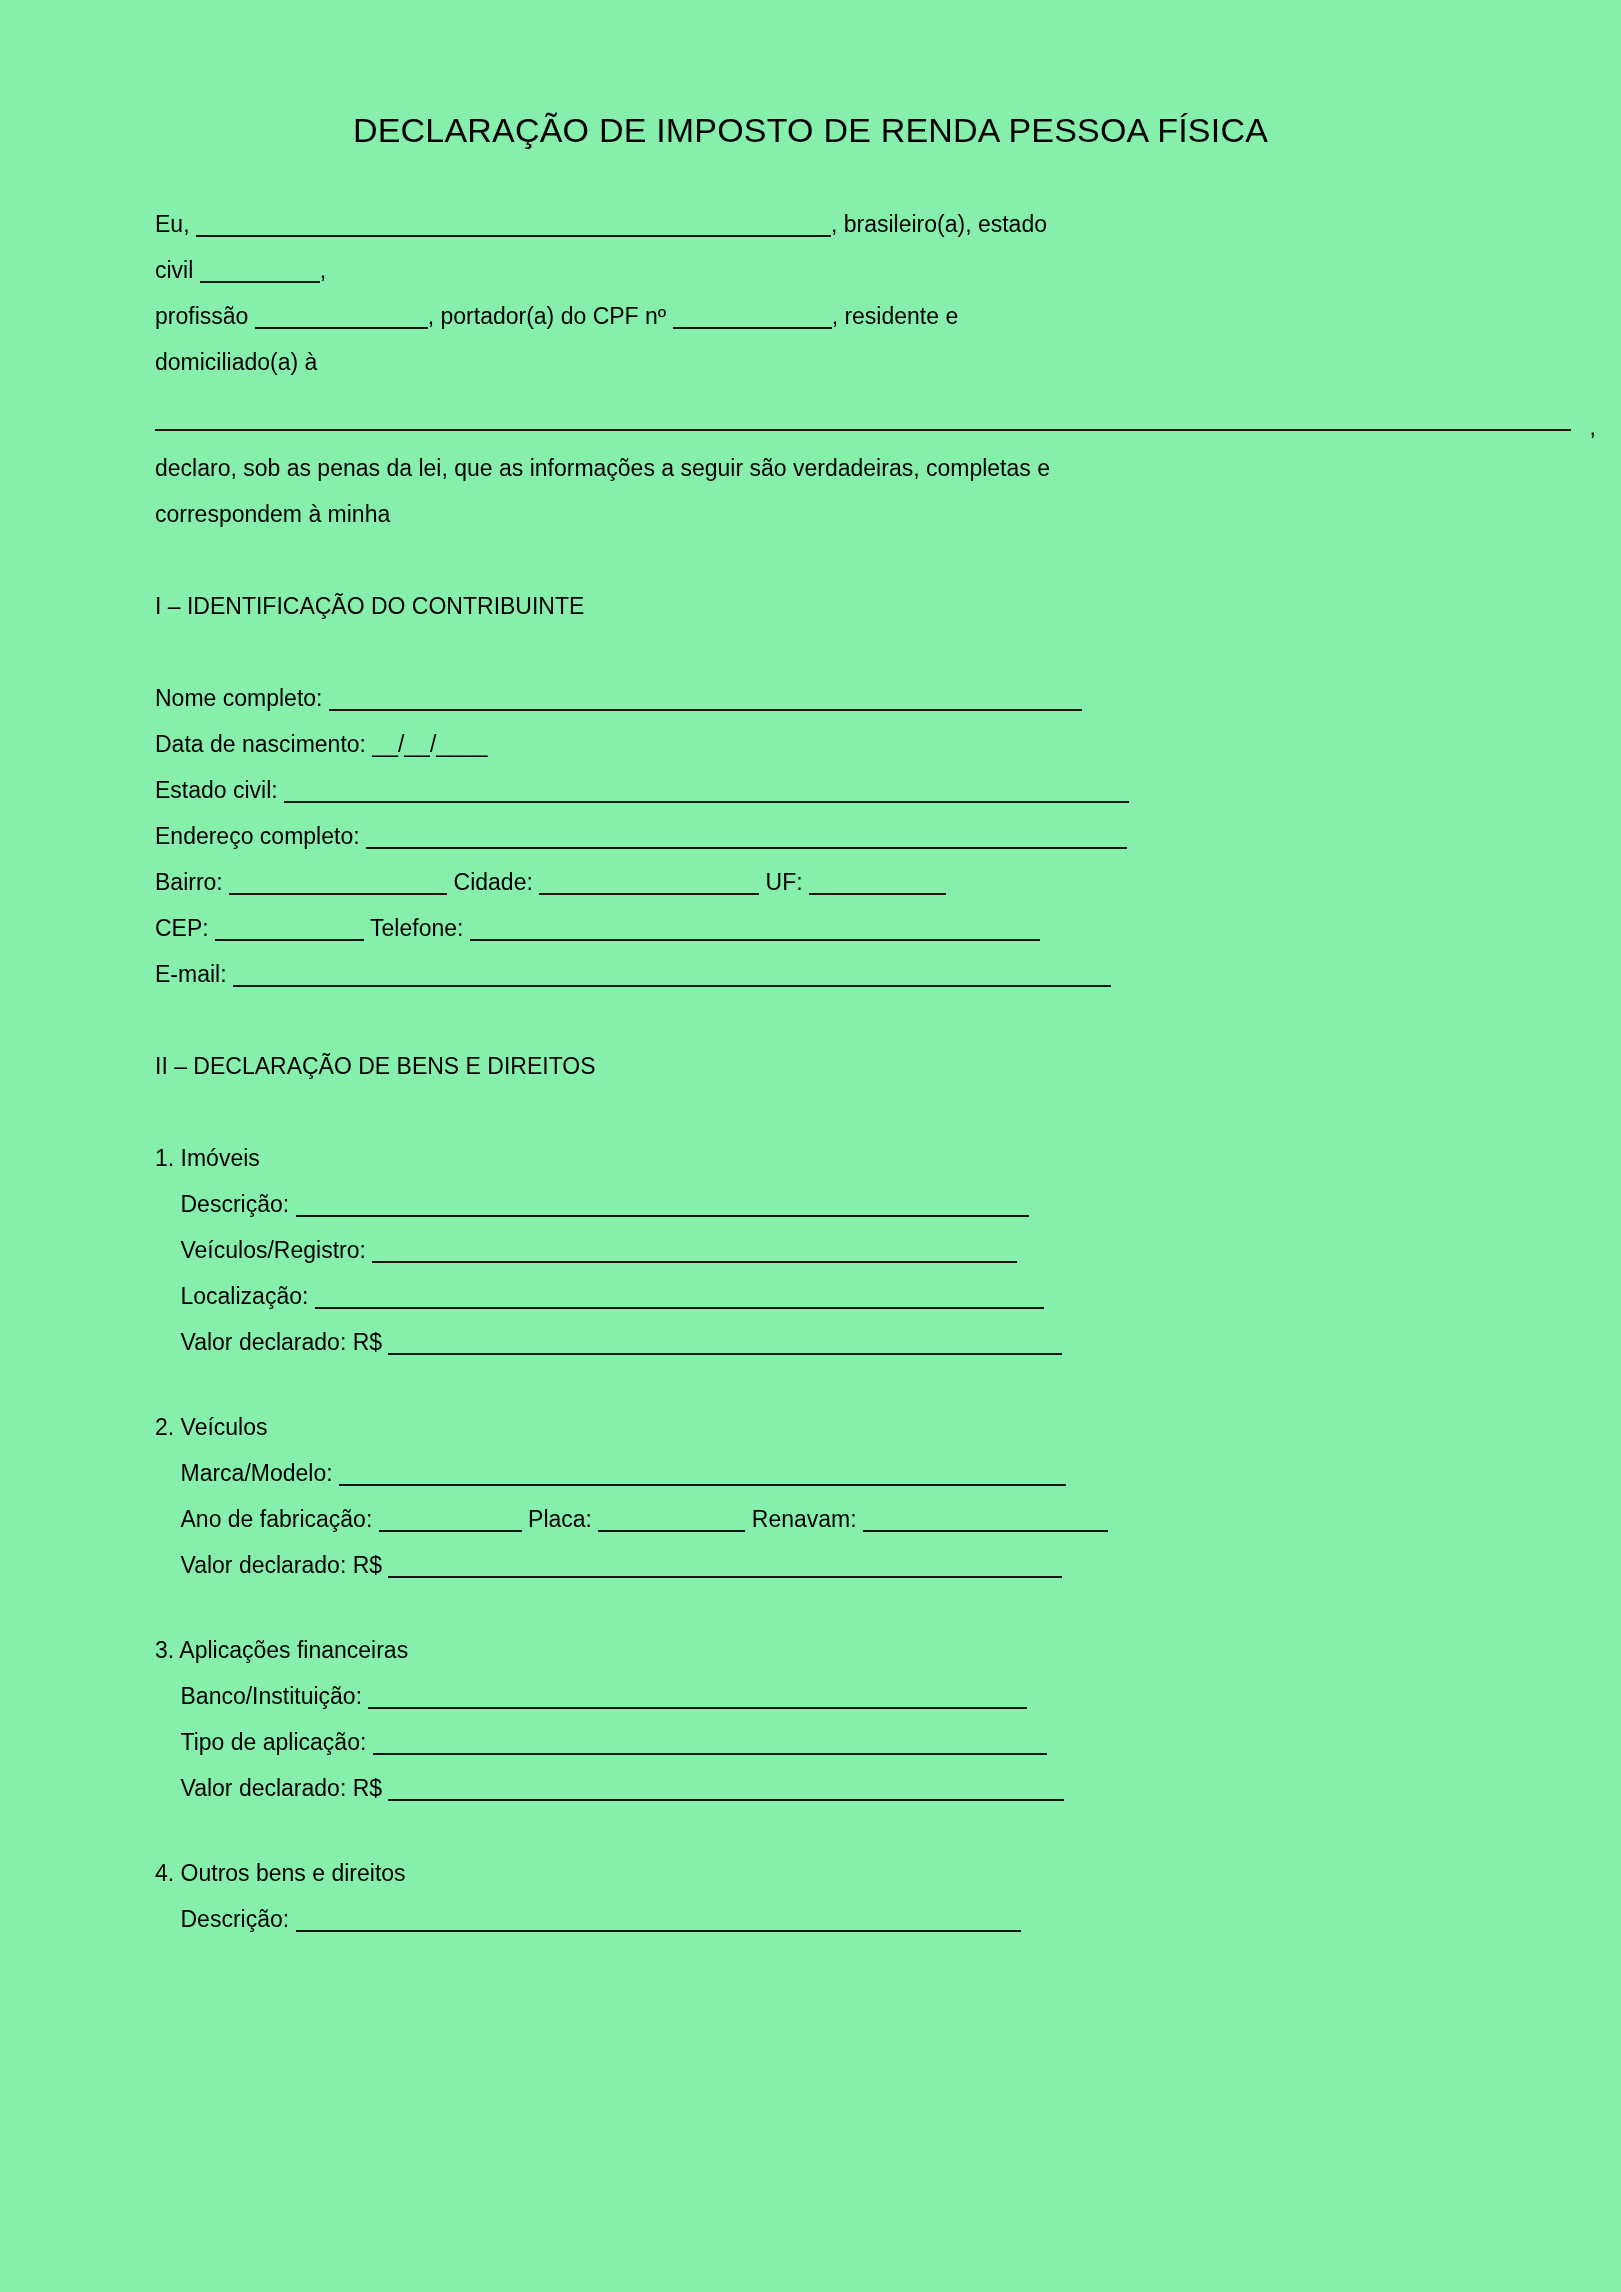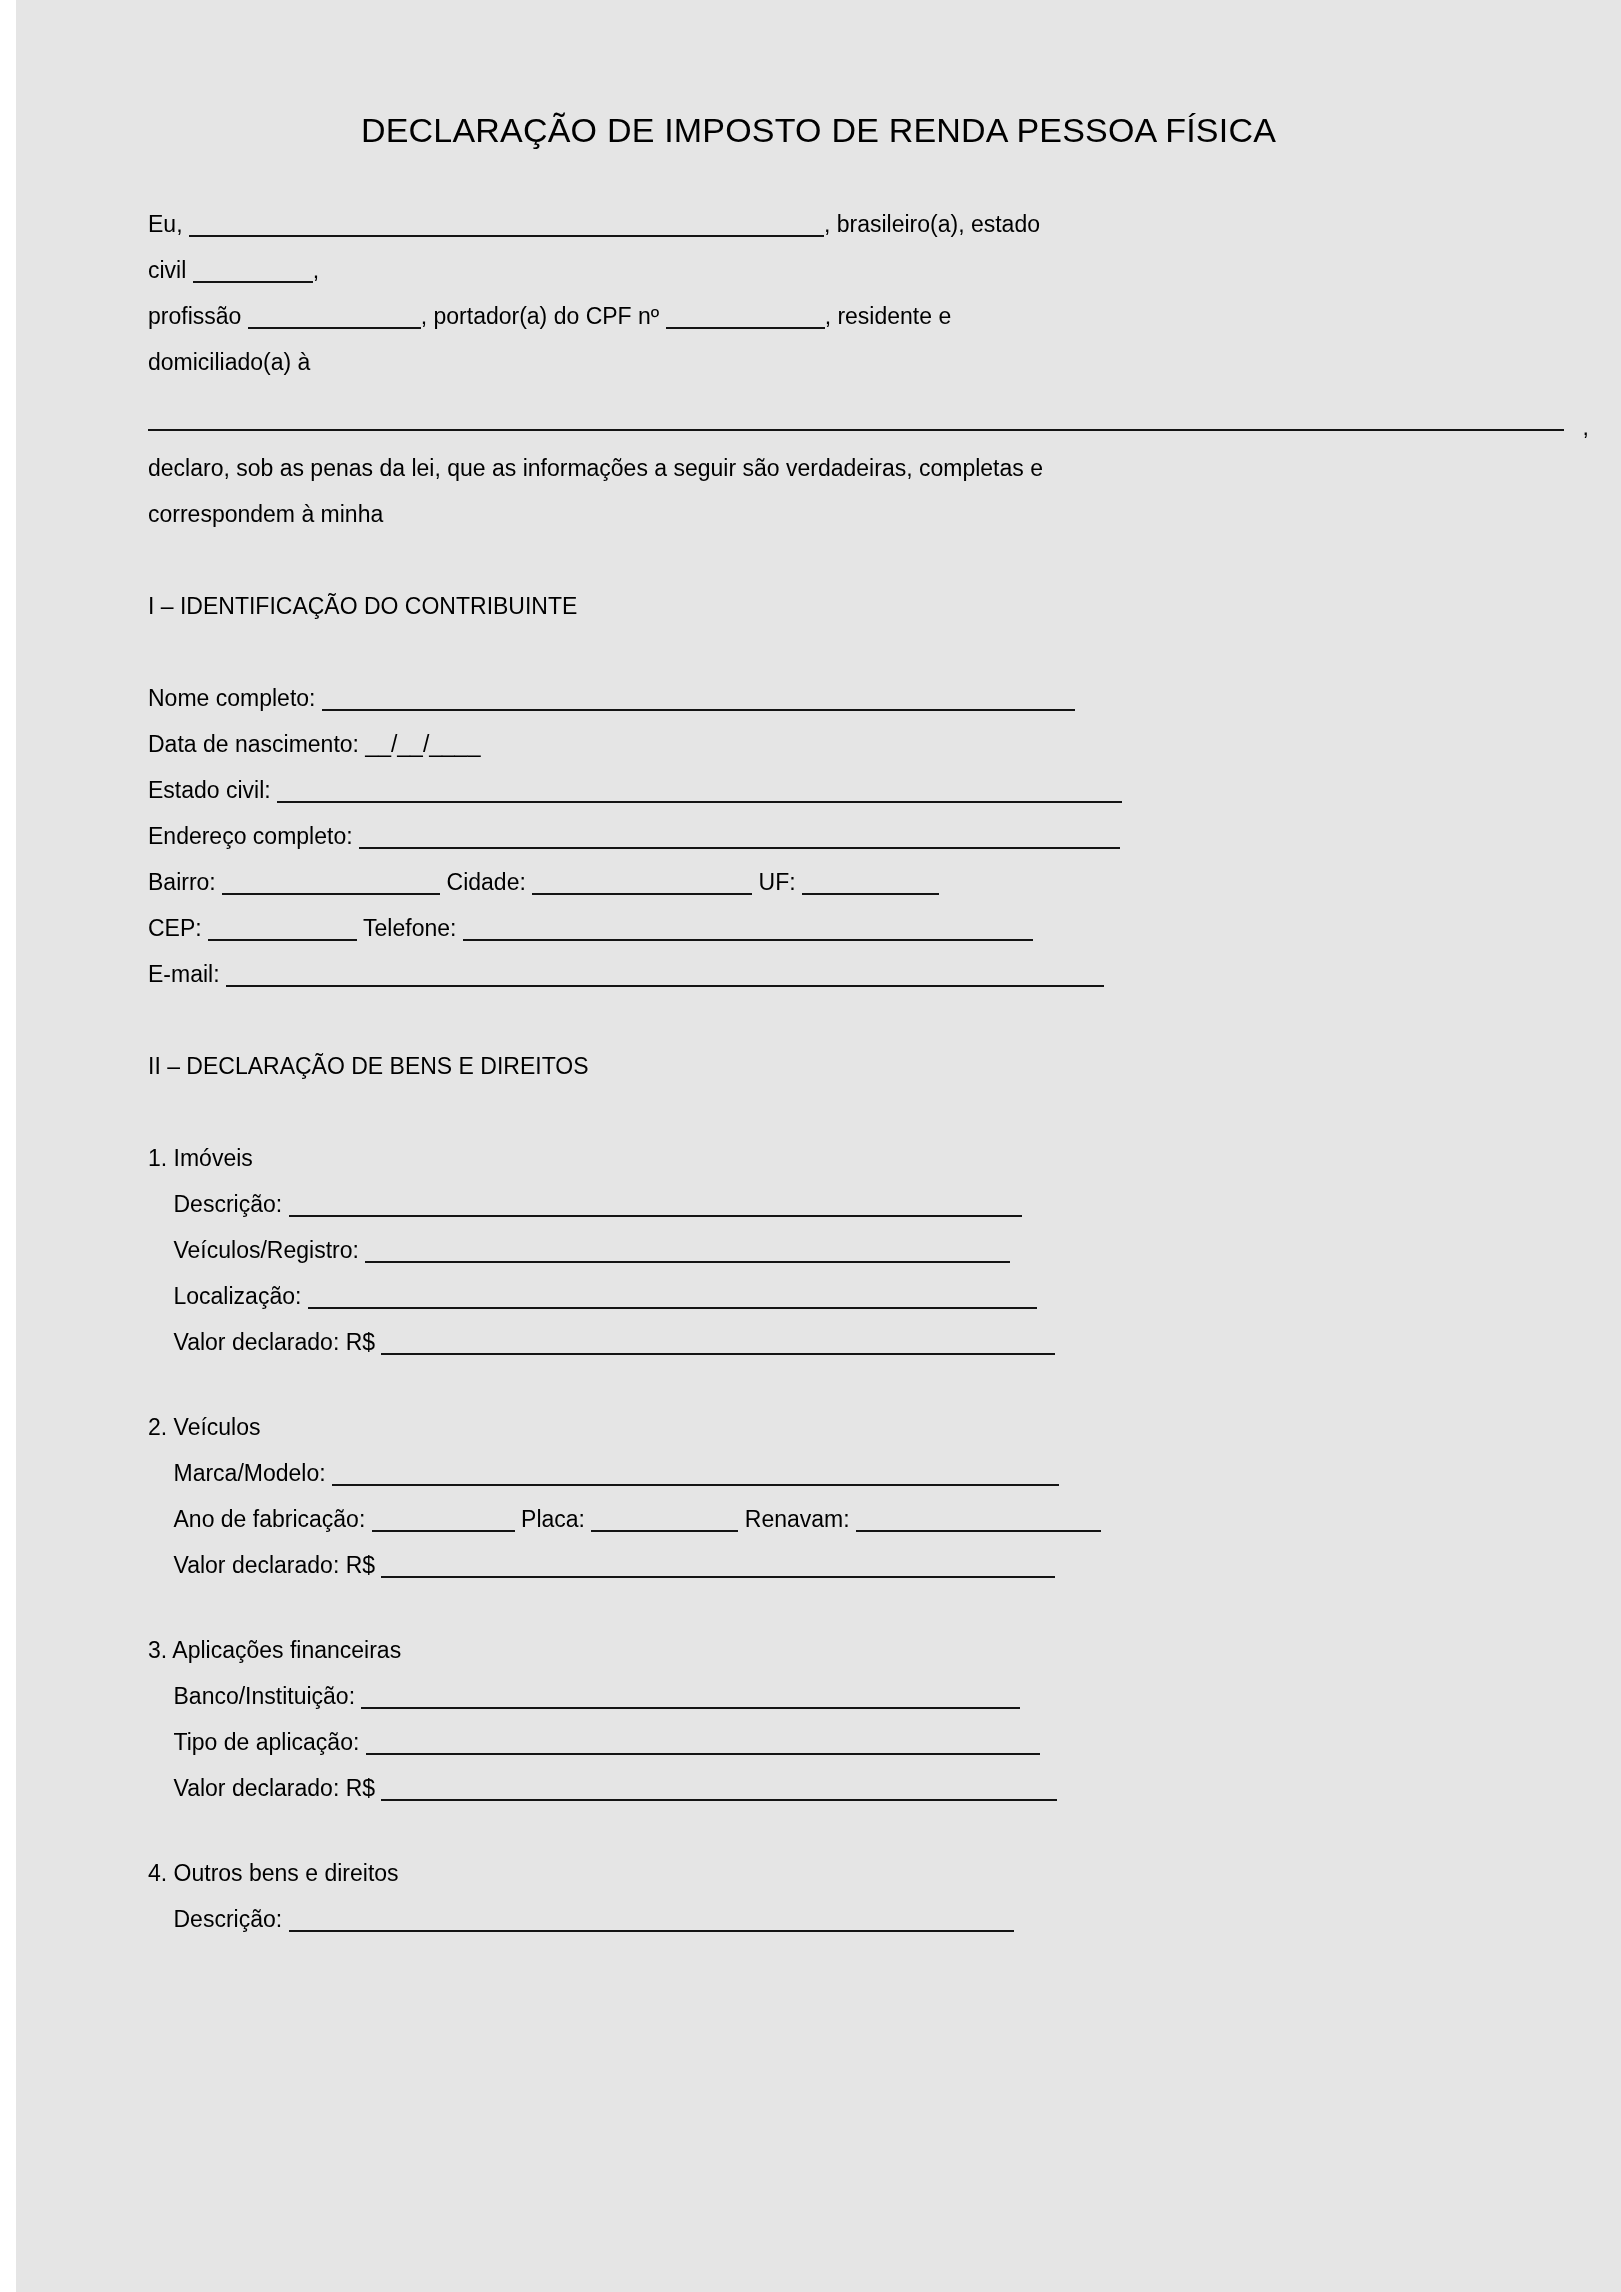--- a/index.html
+++ b/index.html
@@ -12,42 +12,41 @@
     width: 1621px;
     height: 2293px;
     position: relative;
     font-family: "Liberation Sans", sans-serif;
     color: #000000;
     -webkit-font-smoothing: antialiased;
   }
   .page {
     position: absolute;
     inset: 0;
-    background: #e5e5e5;
-    margin-left: 16px;
+    background: #86efac;
   }
 
   
   .doc-title {
     position: absolute;
     left: 0;
     right: 0;
     top: 110px;
     text-align: center;
     font-size: 34px;
     line-height: 41px;
     letter-spacing: 0.2px;
     font-weight: 400;
     white-space: nowrap;
   }
 
   
   .body-wrap {
     position: absolute;
-    left: 132px;
+    left: 155px;
     top: 201px;
     width: 1441px;
   }
   .ln {
     font-size: 23px;
     line-height: 46px;
     white-space: nowrap;
     position: relative;
   }
   .gap-14 { height: 13.7px; }

